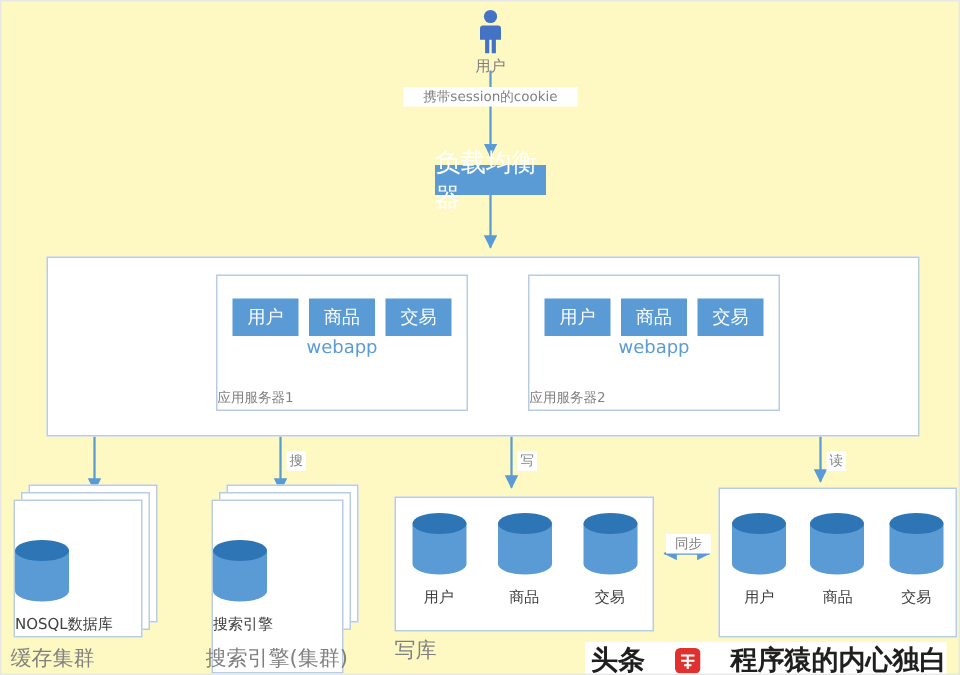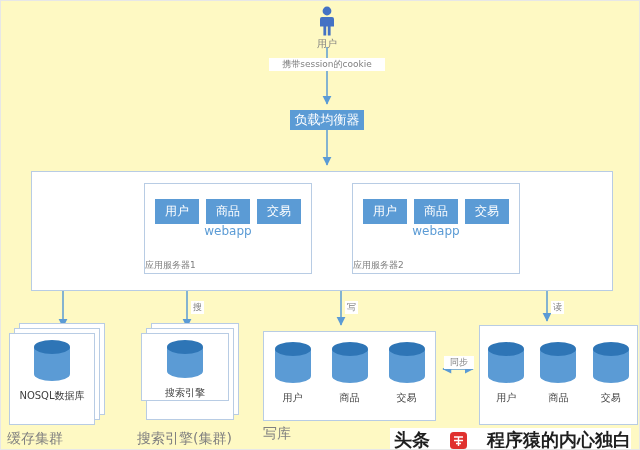--- a/index.html
+++ b/index.html
@@ -19,21 +19,21 @@
   .server-name { position:absolute; bottom:1px; width:100%; text-align:left; color:#808080; font-size:9px; }
 
   
   .cyl { position:relative; width:36px; height:34px; background:#5B9BD5; border-radius:0 0 18px 18px / 0 0 7px 7px; margin-top:9px; }
   .cyl::before { content:""; position:absolute; left:0; top:-7px; width:36px; height:14px; border-radius:50%; background:#2E75B6; }
   .db-name { font-size:10px; color:#404040; margin-top:8px; text-align:center; white-space:nowrap; }
 
   
   .cluster { position:absolute; }
   .sheet { position:absolute; background:#fff; border:1px solid #B8CCE4; }
-  .front { display:flex; flex-direction:column; align-items:center; padding-top:4px; }
+  .front { display:flex; flex-direction:column; align-items:flex-start; padding-top:24px; }
 
   .dbrow { display:flex; justify-content:space-around; padding-top:8px; }
   .dbcol { display:flex; flex-direction:column; align-items:center; }
 
   .caption { position:absolute; color:#808080; font-size:14px; text-align:left; }
   .edge-label { position:absolute; color:#808080; font-size:9px; background:#fff; padding:0 2px; }
 
   .watermark { position:absolute; right:8px; top:427px; display:flex; align-items:center; gap:20px;
                font-weight:bold; font-size:18px; color:#1f1f1f; background:#fff; padding-left:4px; }
 </style>
@@ -61,21 +61,21 @@
   </svg>
 
   <svg class="abs" style="left:314px;top:5px" width="24" height="30" viewBox="0 0 24 30">
     <circle cx="12" cy="5" r="4.4" fill="#4472C4"></circle>
     <path d="M7,11 h10 a2,2 0 0 1 2,2 v7.5 h-3.4 v9 h-2.8 v-9 h-1.6 v9 h-2.8 v-9 H5 v-7.5 a2,2 0 0 1 2,-2 z" fill="#4472C4"></path>
   </svg>
   <div class="abs gray" style="left:306px;top:36px;width:40px;text-align:center">用户</div>
 
   <div class="edge-label" style="left:268px;top:57px;width:116px;text-align:center">携带session的cookie</div>
 
-  <div class="abs blue-box" style="left:289px;top:109px;width:74px;height:20px;font-size:13px">负载均衡器</div>
+  <div class="abs blue-box" style="left:289px;top:109px;width:74px;height:20px;font-size:17px">负载均衡器</div>
 
   <div class="abs outline main-box">
 
     <div class="server" style="left:112px">
       <div class="modules">
         <div class="module">用户</div>
         <div class="module">商品</div>
         <div class="module">交易</div>
       </div>
       <div class="webapp">webapp</div>
@@ -105,21 +105,21 @@
     <div class="sheet front" style="left:0;top:0;width:86px;height:92px">
       <div class="cyl"></div>
       <div class="db-name">NOSQL数据库</div>
     </div>
   </div>
   <div class="caption" style="left:6px;top:429px;width:86px">缓存集群</div>
 
   <div class="cluster" style="left:140px;top:332px;width:88px;height:92px">
     <div class="sheet" style="left:10px;top:-10px;width:88px;height:92px"></div>
     <div class="sheet" style="left:5px;top:-5px;width:88px;height:92px"></div>
-    <div class="sheet front" style="left:0;top:0;width:88px;height:68px">
+    <div class="sheet front" style="left:0;top:0;width:88px;height:116px">
       <div class="cyl"></div>
       <div class="db-name">搜索引擎</div>
     </div>
   </div>
   <div class="caption" style="left:136px;top:429px;width:96px">搜索引擎(集群)</div>
 
   <div class="abs outline" style="left:262px;top:330px;width:173px;height:90px">
     <div class="dbrow">
       <div class="dbcol">
         <div class="cyl"></div>

